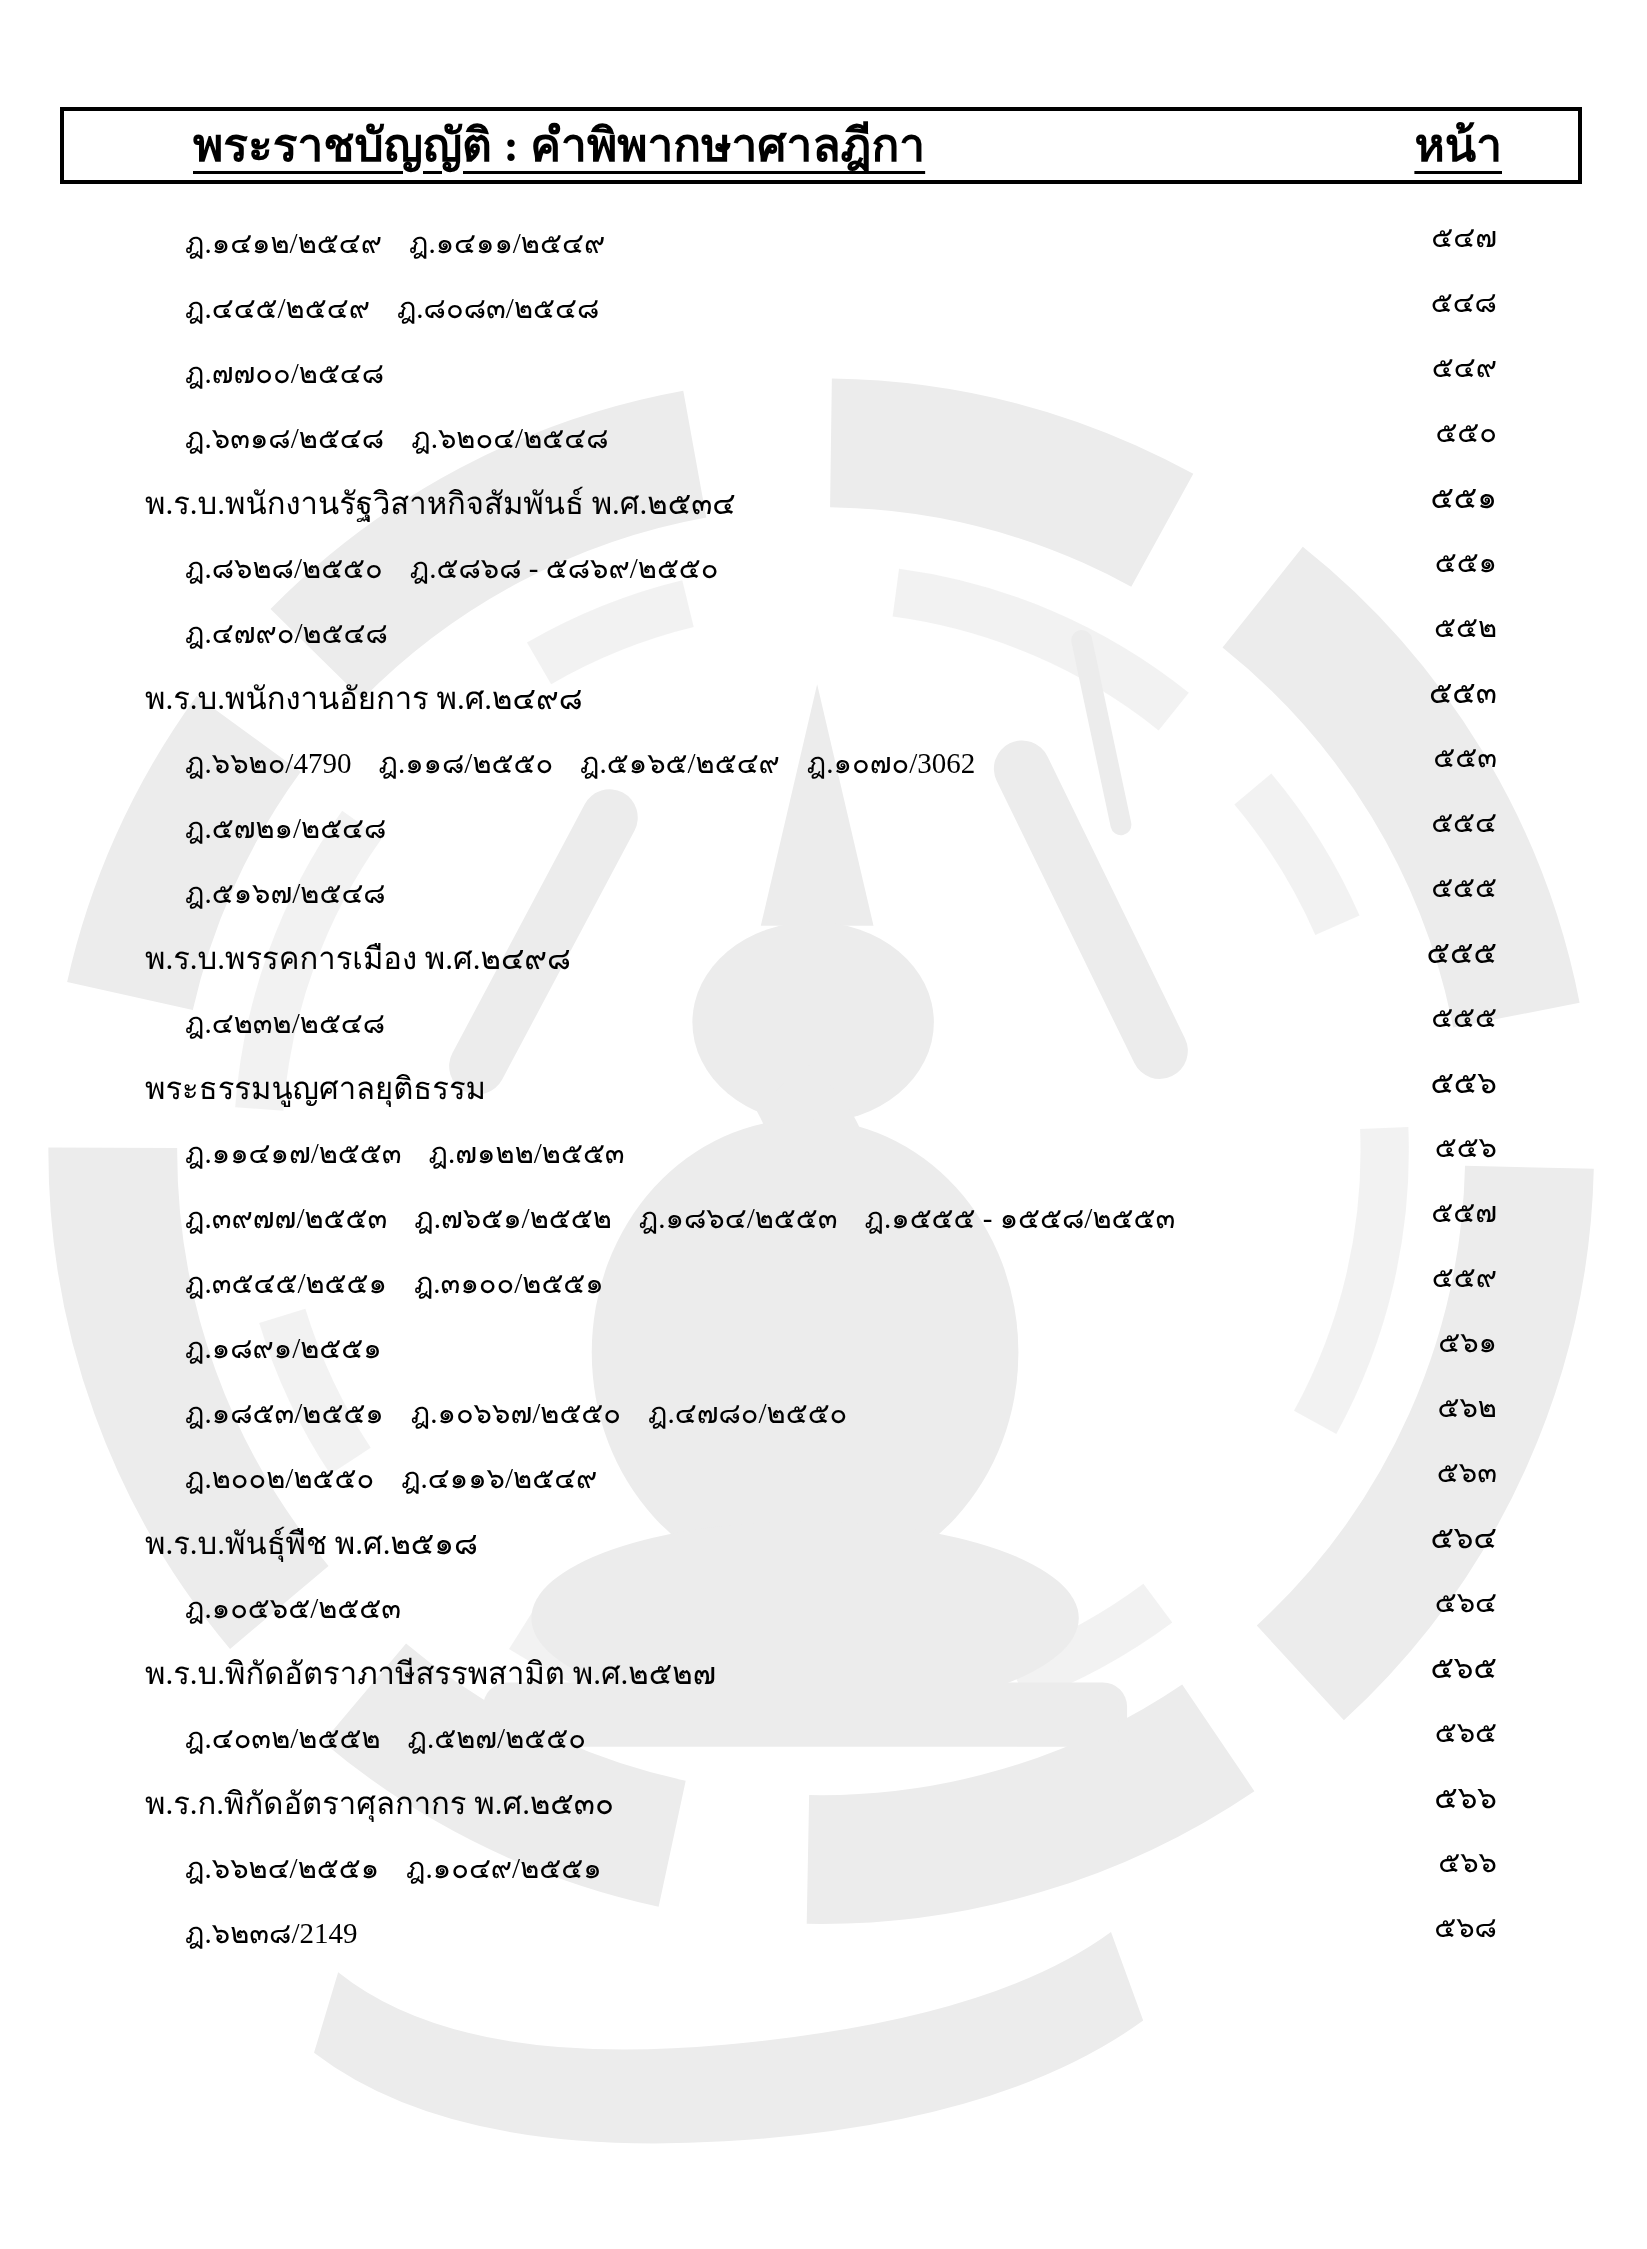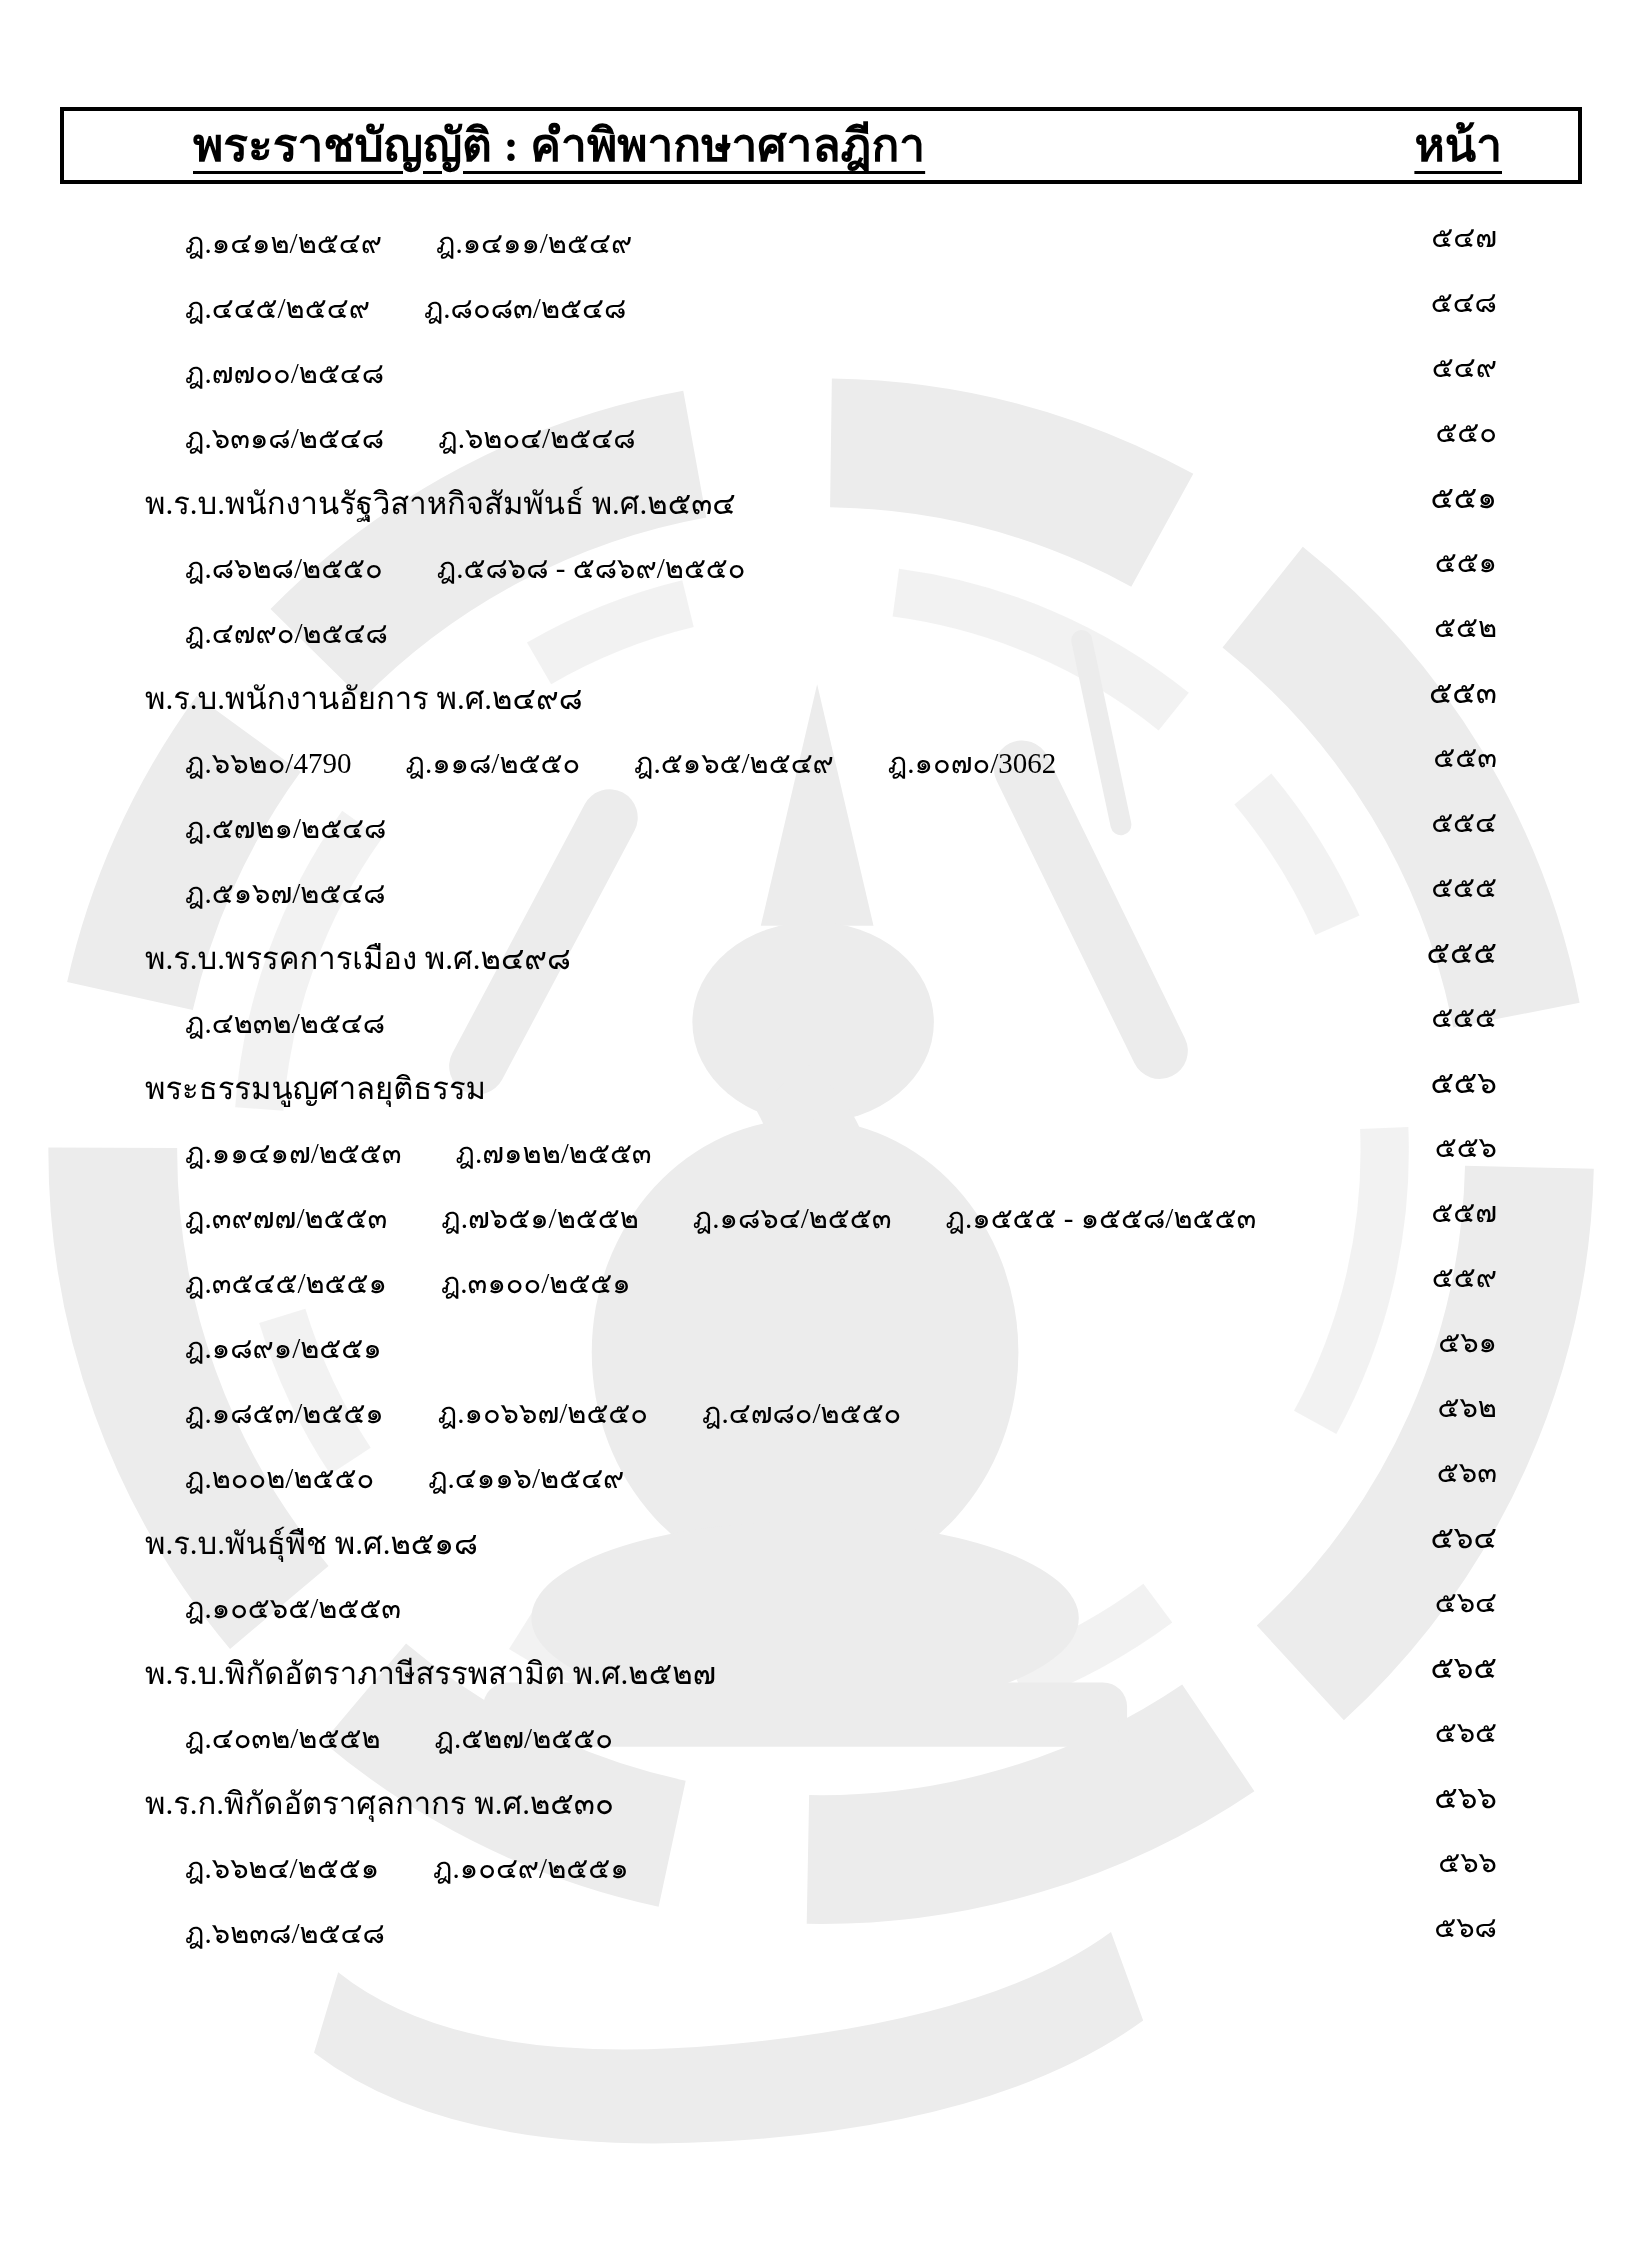--- a/index.html
+++ b/index.html
@@ -29,21 +29,21 @@
   }
   .toc{
     position:relative;z-index:1;
     margin:21px 151px 0 145px;
   }
   .row{
     height:65px;
     display:flex;align-items:center;justify-content:space-between;
     font-size:29px;line-height:1;
   }
-  .row .left{display:flex;align-items:center;gap:54px;white-space:nowrap;margin-top:11px;}
+  .row .left{display:flex;align-items:center;gap:27px;white-space:nowrap;margin-top:11px;}
   .row.cases .left{padding-left:40px;}
   .row.section{font-size:31px;}
   .pg{white-space:nowrap;}
 </style>
 </head>
 <body>
 
 <svg class="watermark" viewBox="0 0 2047 2795" xmlns="http://www.w3.org/2000/svg" aria-hidden="true">
   <g fill="none" stroke="#ececec">
     <circle cx="1020" cy="1430" r="880" stroke-width="160" stroke-dasharray="360 130 540 170 430 150 620 190" transform="rotate(24 1020 1430)"></circle>
@@ -237,18 +237,18 @@
     </div>
     <div class="row cases">
       <div class="left">
         <span class="item">ฎ.๖๖๒๔/๒๕๕๑</span>
         <span class="item">ฎ.๑๐๔๙/๒๕๕๑</span>
       </div>
       <span class="pg">๕๖๖</span>
     </div>
     <div class="row cases">
       <div class="left">
-        <span class="item">ฎ.๖๒๓๘/๒๕๔๘</span>
+        <span class="item">ฎ.๖๒๓๘/2149</span>
       </div>
       <span class="pg">๕๖๘</span>
     </div>
   </div>
 
 
 </body></html>

